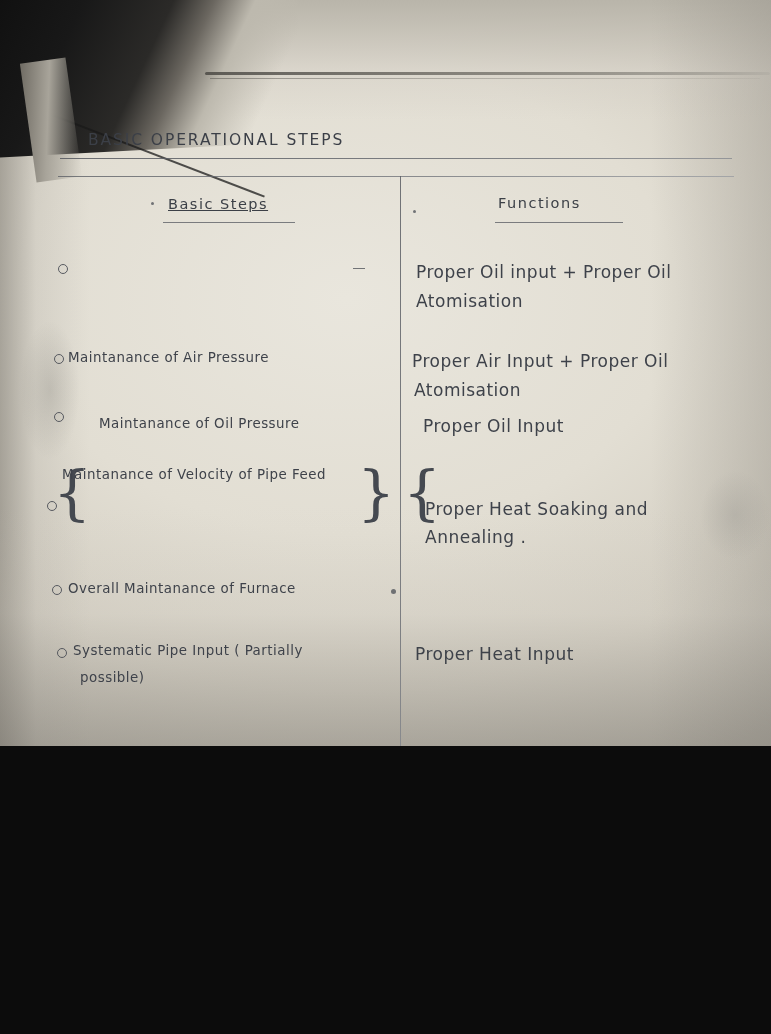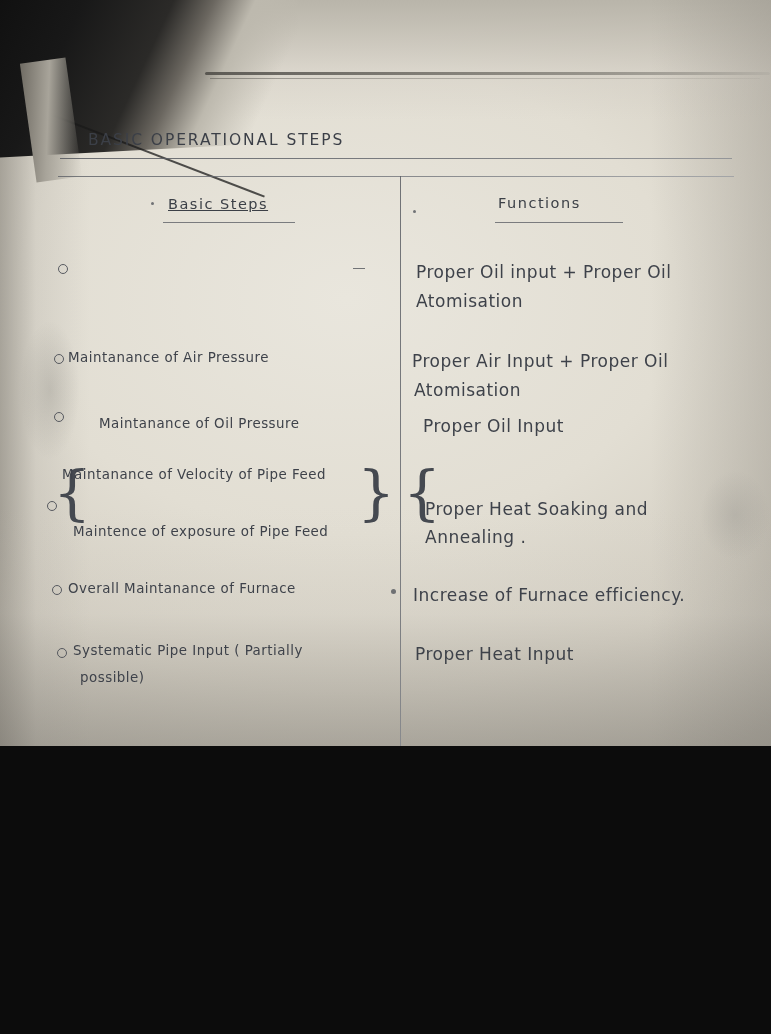--- a/index.html
+++ b/index.html
@@ -199,29 +199,27 @@
   <div class="hw fn-text" style="left:412px; top:351px;">Proper  Air  Input +  Proper  Oil</div>
   <div class="hw fn-text" style="left:414px; top:380px;">Atomisation</div>
 
   <div class="bullet" style="left:54px; top:412px;"></div>
   <div class="hw row-text" style="left:68px; top:416px;margin-left:31px;">Maintanance of   Oil  Pressure</div>
   <div class="hw fn-text" style="left:423px; top:416px;">Proper  Oil  Input</div>
 
   <div class="bullet" style="left:47px; top:501px;"></div>
   <div class="brace" style="left:53px; top:462px;">{</div>
   <div class="hw row-text" style="left:62px; top:467px;">Maintanance  of  Velocity  of  Pipe  Feed</div>
-  <div class="hw row-text" style="left:73px; top:524px;">Maintence  of  exposure of  Pipe  Feed</div>
   <div class="brace" style="left:357px; top:462px; transform: scaleX(-1);">{</div>
   <div class="brace" style="left:403px; top:462px;">{</div>
   <div class="hw fn-text" style="left:425px; top:499px;">Proper  Heat  Soaking and</div>
   <div class="hw fn-text" style="left:425px; top:527px;">Annealing .</div>
 
   <div class="bullet" style="left:52px; top:585px;"></div>
   <div class="hw row-text" style="left:68px; top:581px;">Overall  Maintanance  of  Furnace</div>
   <div class="dot-small" style="left:391px; top:589px; width:5px; height:5px;"></div>
-  <div class="hw fn-text" style="left:413px; top:585px;">Increase of  Furnace  efficiency.</div>
 
   <div class="bullet" style="left:57px; top:648px;"></div>
   <div class="hw row-text" style="left:73px; top:643px;">Systematic  Pipe   Input  ( Partially</div>
   <div class="hw row-text" style="left:80px; top:670px;">possible)</div>
   <div class="hw fn-text" style="left:415px; top:644px;">Proper  Heat  Input</div>
 
 </div>
 
 </body></html>

